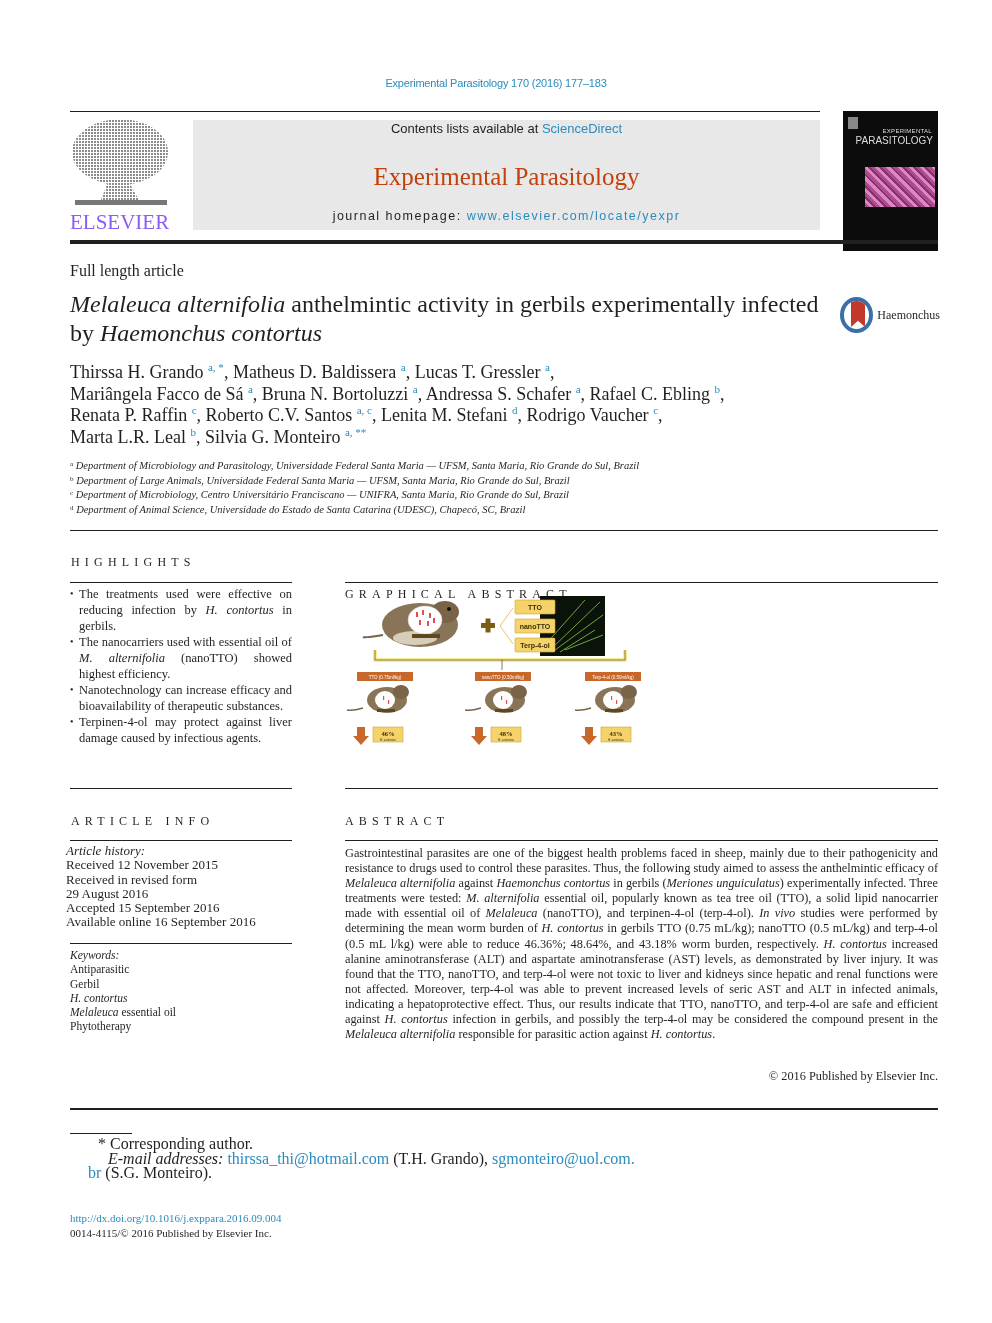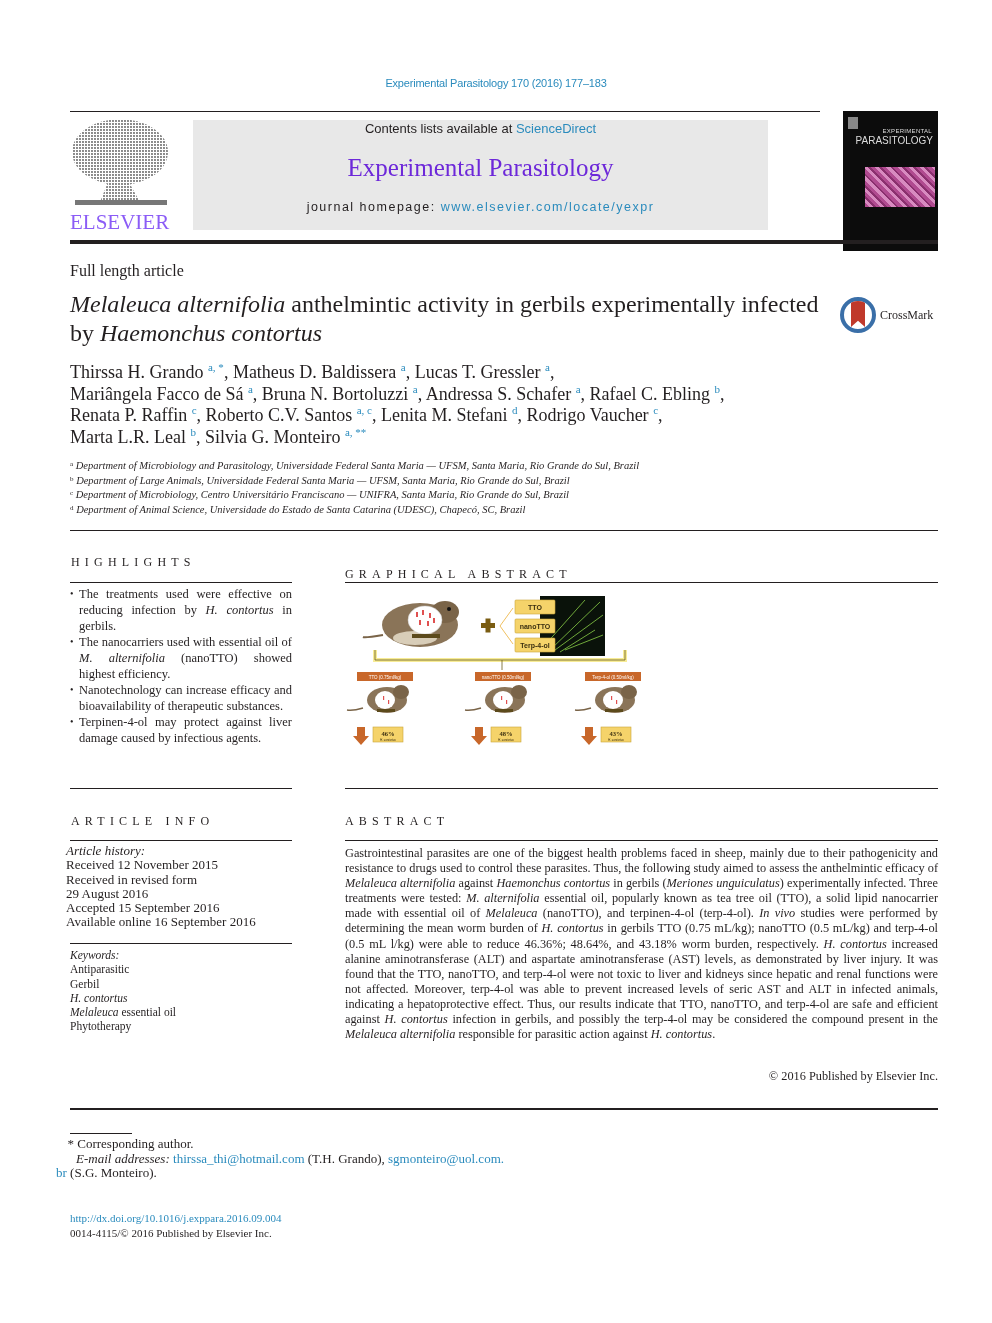--- a/index.html
+++ b/index.html
@@ -7,23 +7,23 @@
   body { font-family: "Liberation Serif", "DejaVu Serif", serif; color: #231f20; position: relative; }
   a, .link { color: #2a8bbd; text-decoration: none; }
   .abs { position: absolute; }
 
   
   .citation { top: 77px; left: 0; width: 992px; text-align: center; font-size: 11px; color: #2a8bbd; font-family: "Liberation Sans", sans-serif; letter-spacing: -0.2px; }
   .top-rule { top: 111px; left: 70px; width: 750px; height: 1px; background: #231f20; }
   .elsevier-logo { top: 117px; left: 70px; width: 102px; height: 116px; }
   .elsevier-tree { width: 102px; height: 90px; }
   .elsevier-word { font-family: "Liberation Serif", serif; color: #8b5cf6; font-size: 21px; letter-spacing: 0px; line-height: 22px; text-align: left; width: 102px; }
-  .masthead { top: 120px; left: 193px; width: 575px; height: 110px; background: #e8e8e8; text-align: center; font-family: "Liberation Sans", sans-serif; }
+  .masthead { top: 120px; left: 193px; width: 627px; height: 110px; background: #e8e8e8; text-align: center; font-family: "Liberation Sans", sans-serif; }
   .contents { margin-top: 1px; font-size: 13px; color: #231f20; }
-  .journal-name { font-family: "Liberation Serif", serif; font-size: 25px; margin-top: 18px; color: #6d28d9; }
+  .journal-name { font-family: "Liberation Serif", serif; font-size: 25px; margin-top: 27px; color: #c2410c; }
   .homepage { font-size: 12.5px; letter-spacing: 1.5px; margin-top: 18px; color: #231f20; }
   .cover { top: 111px; left: 843px; width: 95px; height: 140px; background: #0c0c0c; overflow: hidden; }
   .cover-title-small { position: absolute; top: 17px; right: 6px; color: #ddd; font-size: 6px; font-family: "Liberation Sans", sans-serif; letter-spacing: 0.3px; }
   .cover-title { position: absolute; top: 24px; right: 5px; color: #ddd; font-size: 10px; font-family: "Liberation Sans", sans-serif; }
   .cover-img { position: absolute; top: 56px; left: 22px; width: 70px; height: 40px; background: repeating-linear-gradient(45deg, #b04a90 0 3px, #d88ac0 3px 6px, #8a2f6e 6px 8px); }
   .cover-badge { position: absolute; top: 6px; left: 5px; width: 10px; height: 12px; background: #888; }
   .thick-rule { top: 240px; left: 70px; width: 868px; height: 4px; background: #231f20; }
 
   .article-type { top: 262px; left: 70px; font-size: 16px; }
   .title { top: 290px; left: 70px; width: 760px; font-size: 24px; line-height: 29px; }
@@ -44,21 +44,21 @@
 
   
   .hl-head { top: 555px; left: 71px; }
   .hl-rule1 { top: 582px; left: 70px; width: 222px; }
   .hl-list { top: 586px; left: 70px; width: 222px; font-size: 12.5px; line-height: 16px; list-style: none; text-align: justify; }
   .hl-list li { position: relative; padding-left: 9px; }
   .hl-list li::before { content: "•"; position: absolute; left: 0; top: 0; font-size: 10px; }
   .hl-rule2 { top: 788px; left: 70px; width: 222px; }
 
   
-  .ga-head { top: 567px; left: 345px; }
+  .ga-head { top: 587px; left: 345px; }
   .ga-rule { top: 582px; left: 345px; width: 593px; }
   .ga-box { top: 590px; left: 345px; width: 300px; height: 160px; }
 
   .ga-rule2 { top: 788px; left: 345px; width: 593px; }
 
   
   .ai-head { top: 814px; left: 71px; }
   .ai-rule1 { top: 840px; left: 70px; width: 222px; }
   .ai-block { top: 844px; left: 66px; width: 222px; font-size: 13px; line-height: 14.3px; }
   .ai-rule2 { top: 943px; left: 70px; width: 222px; }
@@ -66,21 +66,21 @@
   .it { font-style: italic; }
 
   
   .abs-head { top: 814px; left: 345px; }
   .abs-rule { top: 840px; left: 345px; width: 593px; }
   .abs-text { top: 846px; left: 345px; width: 593px; font-size: 12.3px; line-height: 15.1px; text-align: justify; hyphens: manual; }
   .abs-copy { top: 1069px; left: 345px; width: 593px; font-size: 12.3px; text-align: right; }
 
   .bottom-rule { top: 1108px; left: 70px; width: 868px; height: 2px; background: #231f20; }
   .fn-rule { top: 1133px; left: 70px; width: 62px; height: 1px; background: #231f20; }
-  .footnotes { top: 1137px; left: 56px; width: 600px; font-size: 13px; line-height: 14.5px; }
+  .footnotes { top: 1137px; left: 88px; width: 600px; font-size: 16px; line-height: 14.5px; }
   .doi { top: 1211px; left: 70px; font-size: 11px; line-height: 15px; }
 </style>
 </head>
 <body>
 
 <div class="abs citation">Experimental Parasitology 170 (2016) 177–183</div>
 <div class="abs top-rule"></div>
 
 <div class="abs elsevier-logo">
   <svg class="elsevier-tree" viewBox="0 0 102 90">
@@ -112,21 +112,21 @@
 </div>
 <div class="abs thick-rule"></div>
 
 <div class="abs article-type">Full length article</div>
 <h1 class="abs title" style="font-weight:normal;"><i>Melaleuca alternifolia</i><span> anthelmintic activity in gerbils experimentally infected by </span><i>Haemonchus contortus</i></h1>
 
 <div class="abs crossmark">
   <div class="crossmark-circle">
       <div class="crossmark-ribbon"></div>
     </div>
-  <span class="crossmark-label">CrossMark</span>
+  <span class="crossmark-label">Haemonchus</span>
 </div>
 
 <div class="abs authors" id="authors"><span>Thirssa H. Grando</span>&nbsp;<sup>a, *</sup>, <span>Matheus D. Baldissera</span>&nbsp;<sup>a</sup>, <span>Lucas T. Gressler</span>&nbsp;<sup>a</sup>,<br><span>Mariângela Facco de Sá</span>&nbsp;<sup>a</sup>, <span>Bruna N. Bortoluzzi</span>&nbsp;<sup>a</sup>, <span>Andressa S. Schafer</span>&nbsp;<sup>a</sup>, <span>Rafael C. Ebling</span>&nbsp;<sup>b</sup>,<br><span>Renata P. Raffin</span>&nbsp;<sup>c</sup>, <span>Roberto C.V. Santos</span>&nbsp;<sup>a, c</sup>, <span>Lenita M. Stefani</span>&nbsp;<sup>d</sup>, <span>Rodrigo Vaucher</span>&nbsp;<sup>c</sup>,<br><span>Marta L.R. Leal</span>&nbsp;<sup>b</sup>, <span>Silvia G. Monteiro</span>&nbsp;<sup>a, **</sup></div>
 <div class="abs affils" id="affils">
     <div><sup>a</sup> <span>Department of Microbiology and Parasitology, Universidade Federal Santa Maria — UFSM, Santa Maria, Rio Grande do Sul, Brazil</span></div>
     <div><sup>b</sup> <span>Department of Large Animals, Universidade Federal Santa Maria — UFSM, Santa Maria, Rio Grande do Sul, Brazil</span></div>
     <div><sup>c</sup> <span>Department of Microbiology, Centro Universitário Franciscano — UNIFRA, Santa Maria, Rio Grande do Sul, Brazil</span></div>
     <div><sup>d</sup> <span>Department of Animal Science, Universidade do Estado de Santa Catarina (UDESC), Chapecó, SC, Brazil</span></div>
   </div>
 <div class="abs rule-mid"></div>

